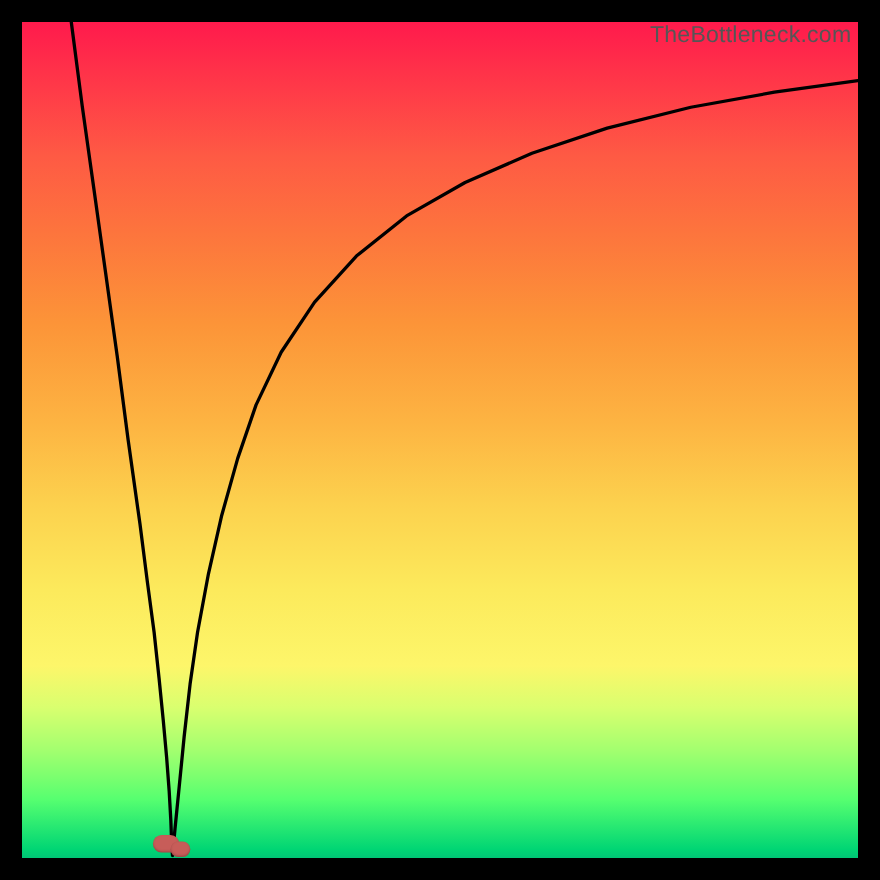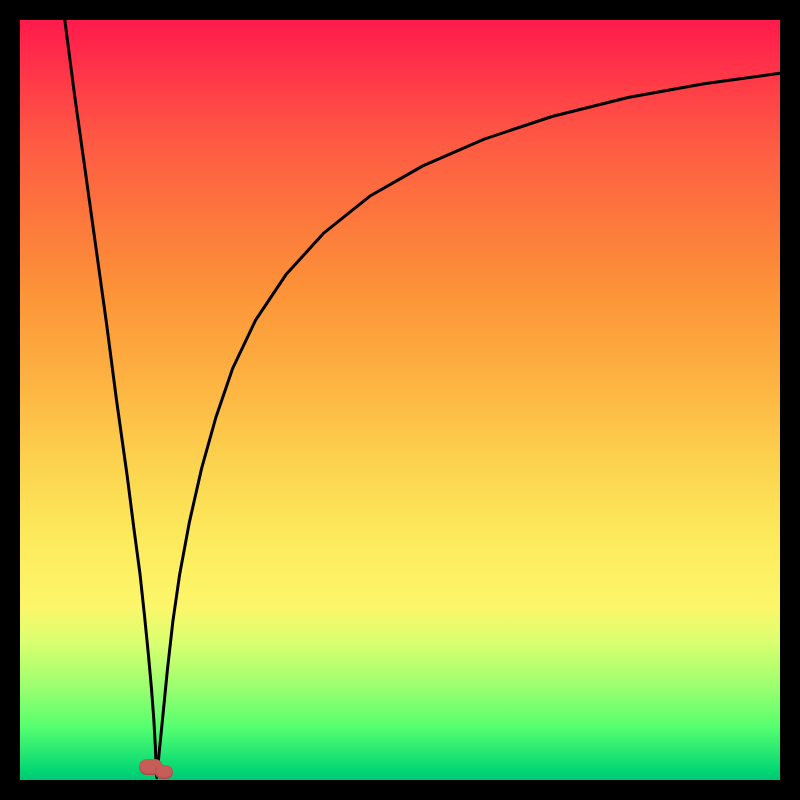--- a/index.html
+++ b/index.html
@@ -71,19 +71,20 @@
   .marker.m2 {
     width: 18px;
     height: 14px;
   }
 </style>
 </head>
 <body>
 
 <div class="canvas">
   <div class="plot-area">
+    <div class="watermark">TheBottleneck.com</div>
     <svg class="curve" viewBox="0 0 760 760" preserveAspectRatio="none">
       <path id="curve-path" fill="none" stroke="#000000" stroke-width="3" stroke-linejoin="round" stroke-linecap="round" d="M44.8 0.0 L54.7 76.0 L65.4 152.0 L76.0 228.0 L86.6 304.0 L96.5 380.0 L107.2 456.0 L114.0 509.2 L120.1 554.8 L124.6 596.6 L128.4 634.6 L131.5 668.8 L133.8 699.2 L135.3 725.8 L136.0 744.8 L136.8 757.7 M136.8 757.7 L139.1 733.4 L142.9 695.4 L147.4 649.8 L152.8 601.9 L159.6 554.8 L169.5 501.6 L181.6 448.4 L196.1 396.7 L212.8 348.1 L235.6 300.2 L266.0 254.6 L304.0 212.8 L349.6 176.3 L402.8 145.9 L463.6 119.3 L532.0 96.5 L608.0 77.5 L684.0 63.8 L760.0 53.2 "></path>
     </svg>
     <div class="marker" style="left: 131.48px; top: 746.7px; background: rgb(199, 93, 89);"></div>
     <div class="marker m2" style="left: 144.4px; top: 751.64px; background: rgb(199, 93, 89);"></div>
   </div>
 </div>
 
 </body></html>

